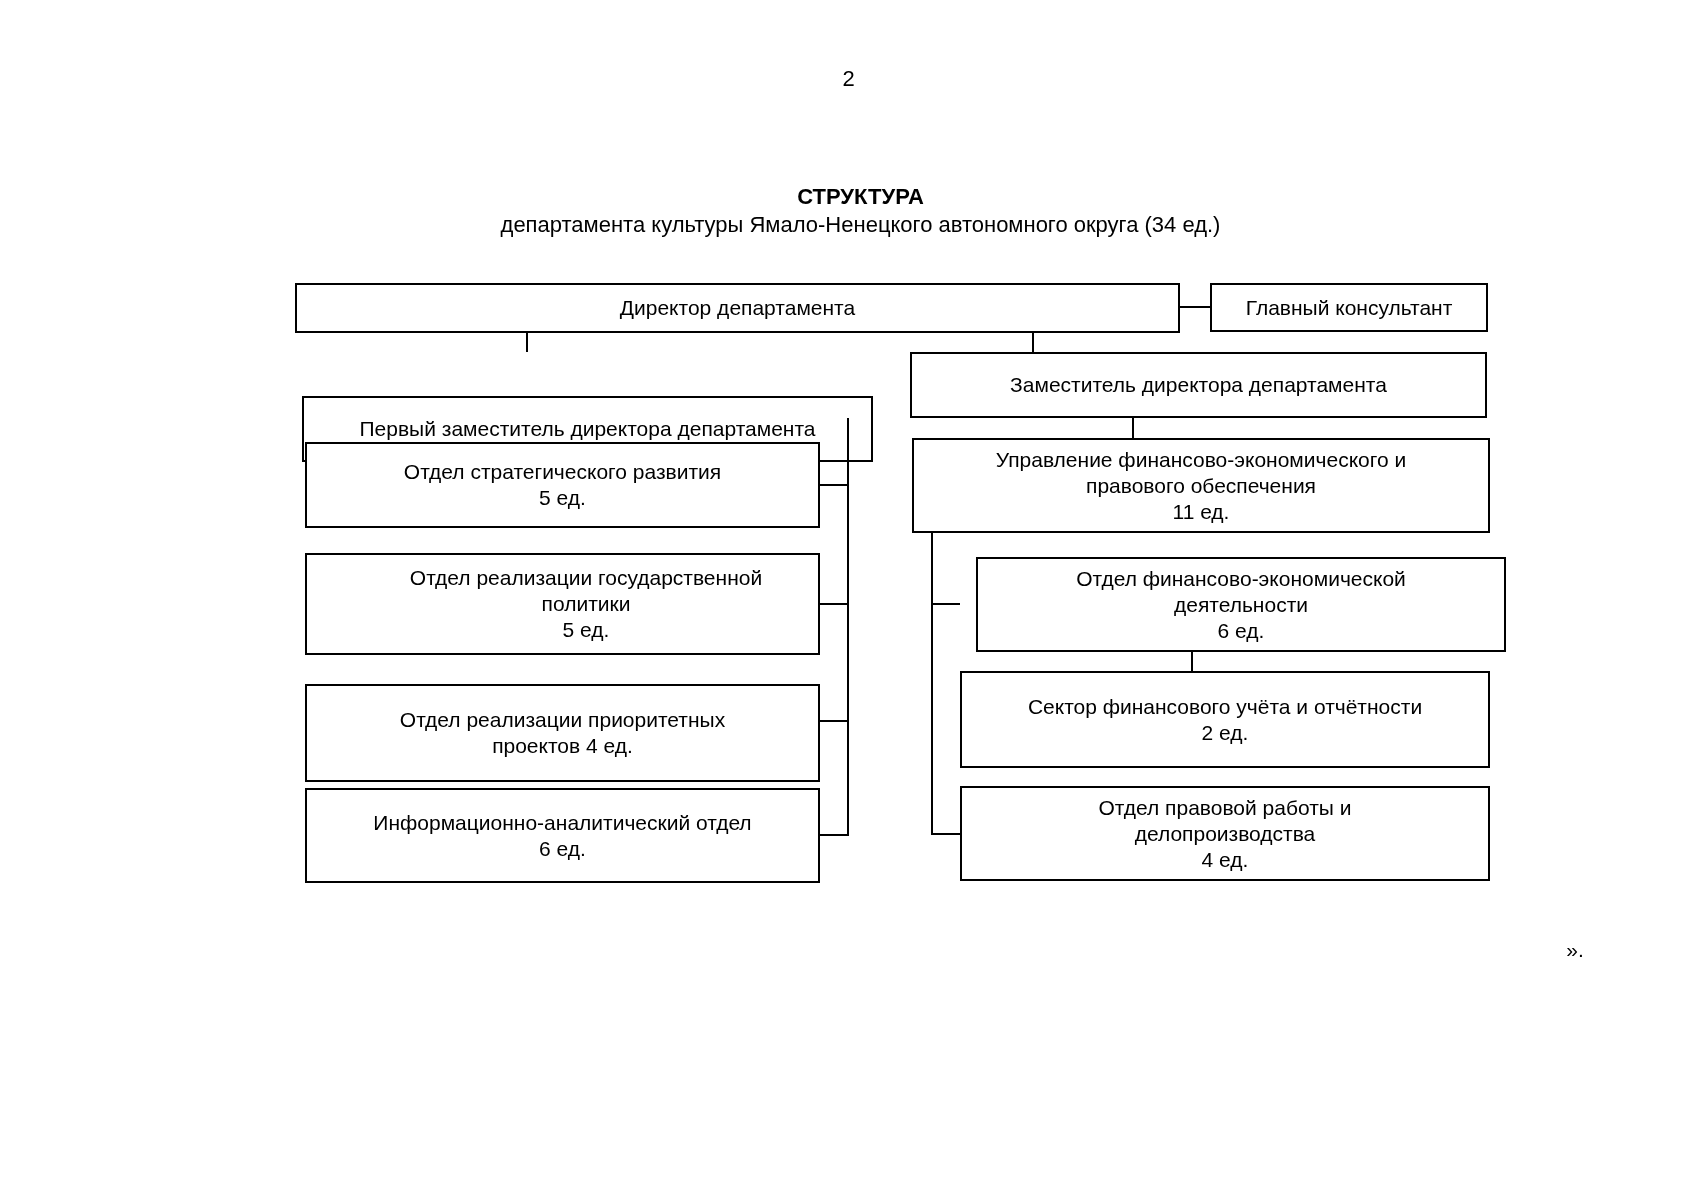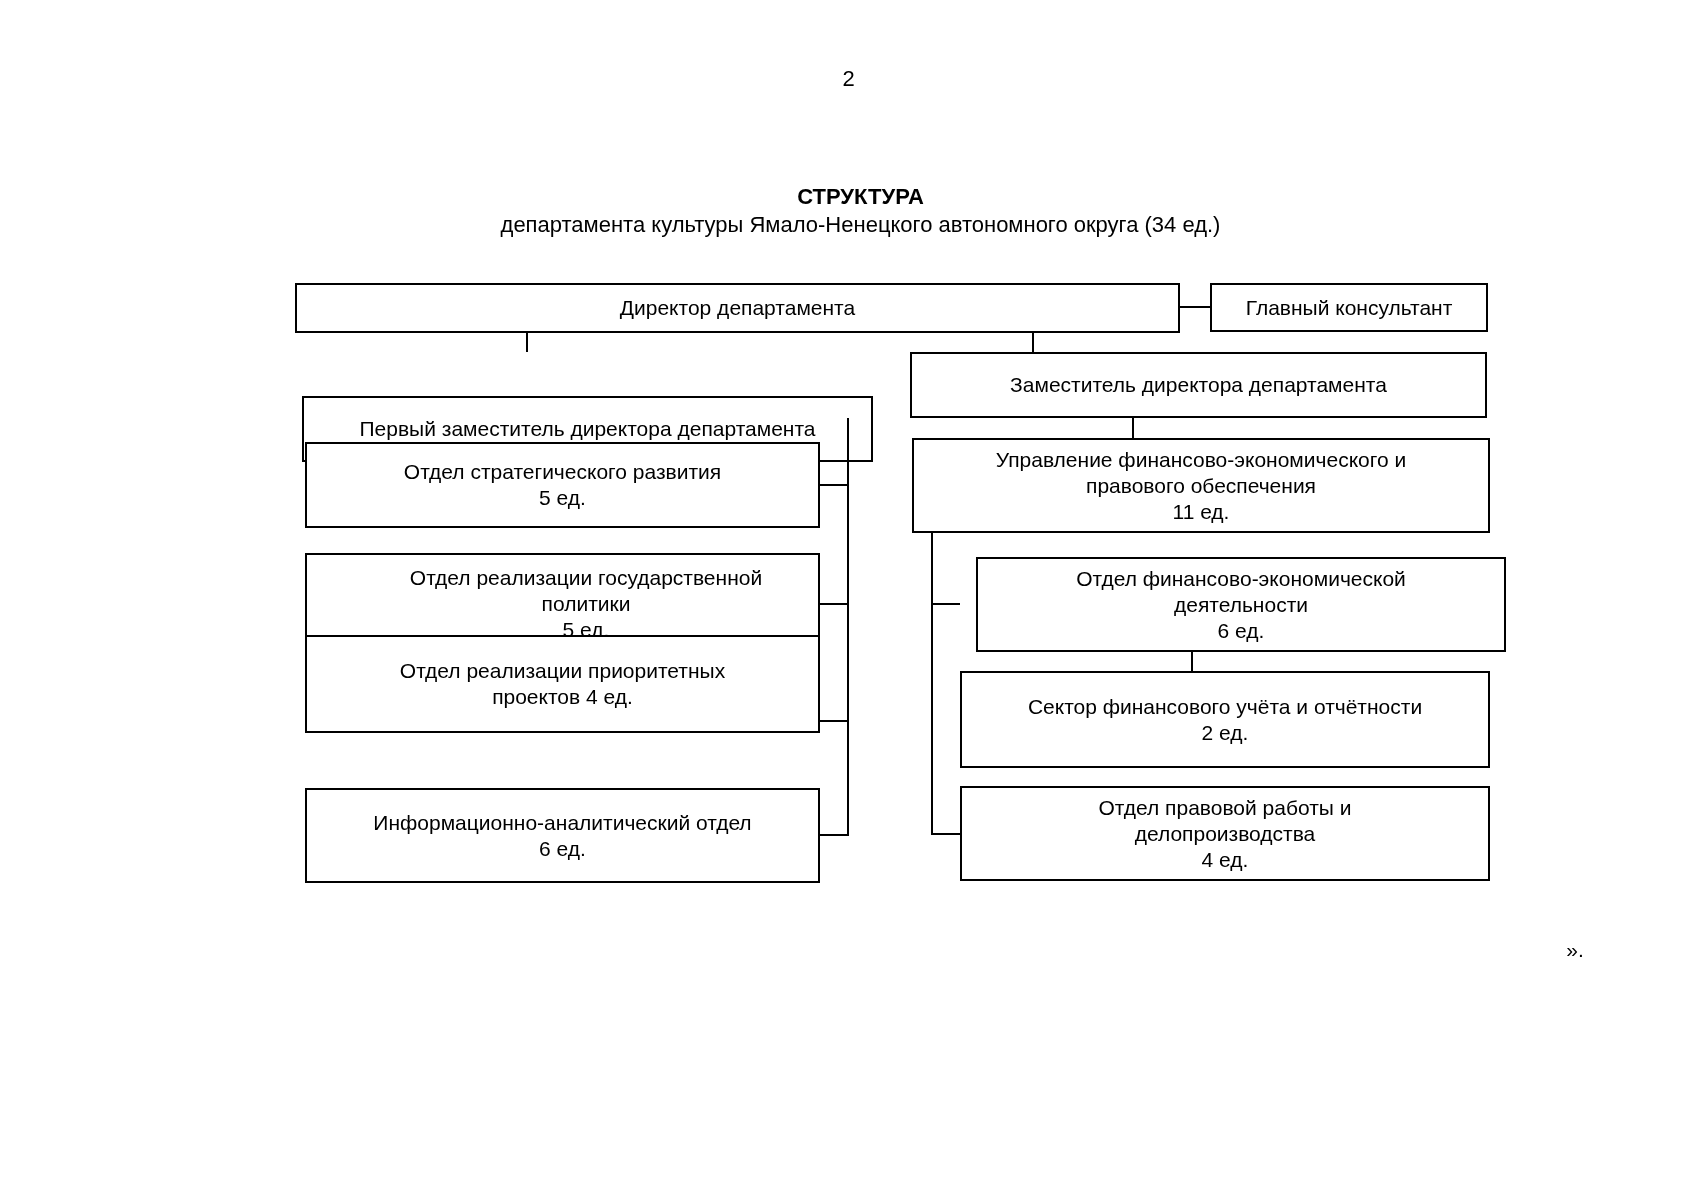--- a/index.html
+++ b/index.html
@@ -63,21 +63,21 @@
   }
 
   
   #box-director        {left:295px;  top:283px; width:885px; height:50px;}
   #box-consultant      {left:1210px; top:283px; width:278px; height:49px;}
   #box-first-deputy    {left:302px;  top:352px; width:571px; height:66px;margin-top:44px;}
   #box-deputy          {left:910px;  top:352px; width:577px; height:66px;}
 
   #box-left-0          {left:305px;  top:442px; width:515px; height:86px;}
   #box-left-1          {left:305px;  top:553px; width:515px; height:102px;padding-left:47px;}
-  #box-left-2          {left:305px;  top:635px; width:515px; height:98px;}
+  #box-left-2          {left:305px;  top:684px; width:515px; height:98px;}
   #box-left-3          {left:305px;  top:788px; width:515px; height:95px;}
 
   #box-right-0         {left:912px;  top:438px; width:578px; height:95px;}
   #box-right-1         {left:960px;  top:557px; width:530px; height:95px;margin-left:16px;}
   #box-right-2         {left:960px;  top:671px; width:530px; height:97px;}
   #box-right-3         {left:960px;  top:786px; width:530px; height:95px;}
 
   
   #conn-director-consultant {left:1180px; top:306px; width:30px;}
   #conn-director-firstdep   {left:526px;  top:333px; height:19px;}

